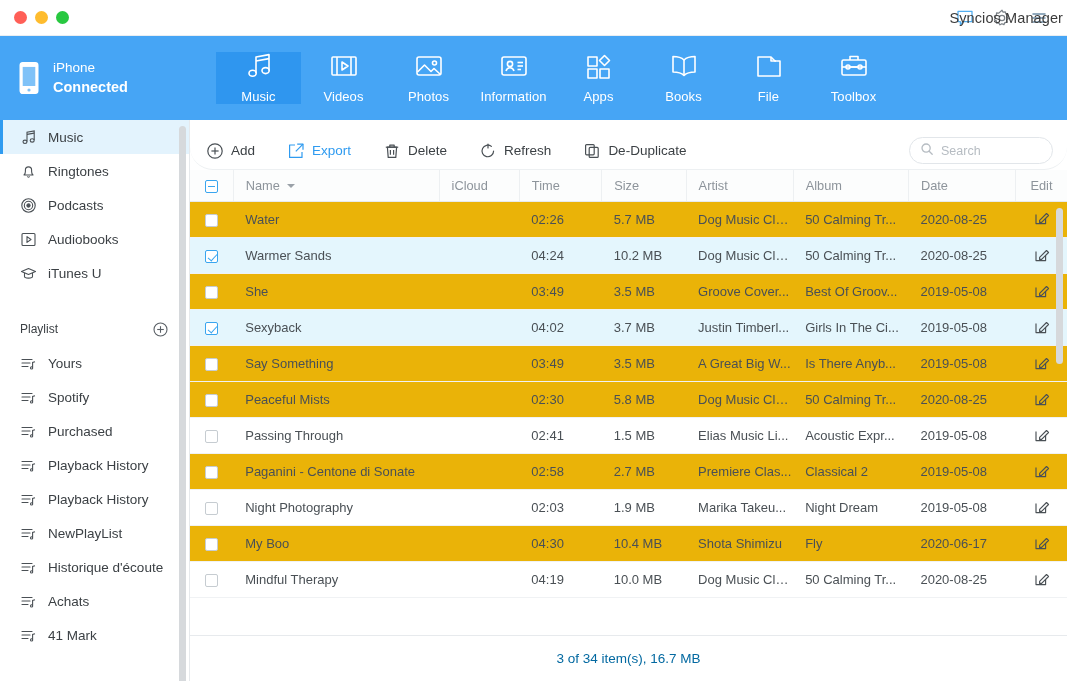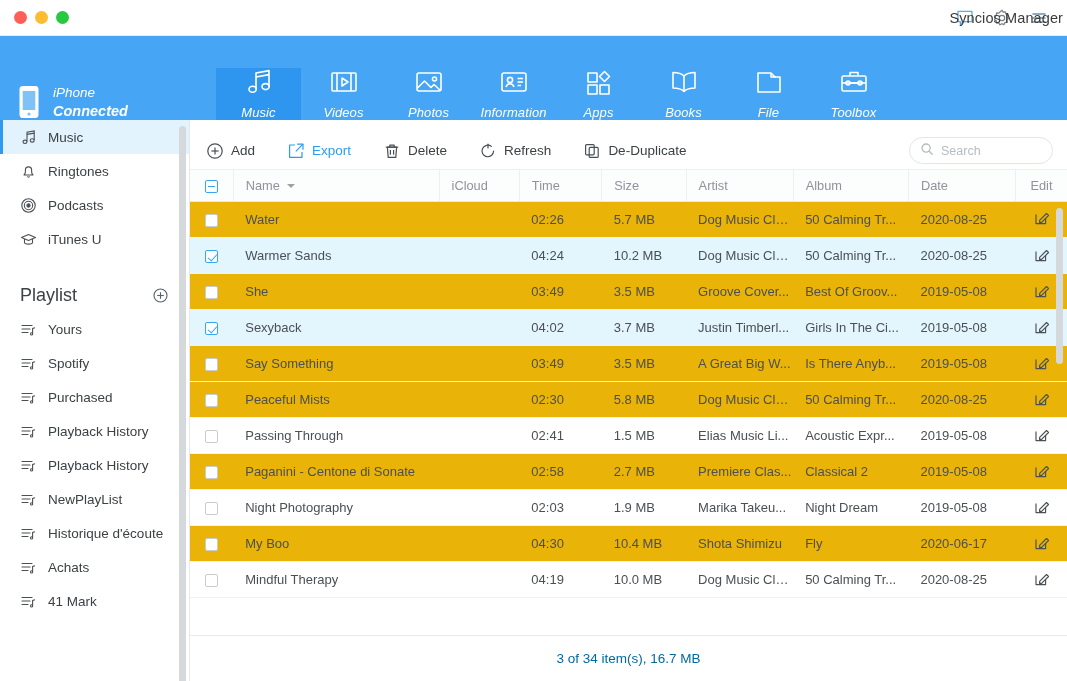--- a/index.html
+++ b/index.html
@@ -37,23 +37,22 @@
   .title-actions {
     margin-left: auto; display: flex; align-items: center;
     gap: 17px; padding-right: 18px;
   }
   .ticon { width: 20px; height: 20px; display: block; cursor: pointer; }
 
   
   .topnav {
     height: 84px; flex: 0 0 84px;
     background: #46a5f5;
-    display: flex; align-items: flex-end;
+    display: flex; align-items: center;
     position: relative;
-    font-style: italic;
   }
   .device-box {
     width: 190px; flex: 0 0 190px;
     display: flex; align-items: center; gap: 13px;
     padding-left: 18px;
     position: relative;
   }
   .device-box::after {
     content: ""; position: absolute; right: 0; top: 22px; bottom: 22px;
     width: 1px; background: rgba(255,255,255,.38);
@@ -94,38 +93,39 @@
   }
   .side-item.active { background: #e3f3fd; }
   .side-item.active::before {
     content: ""; position: absolute; left: 0; top: 0; bottom: 0;
     width: 3px; background: #2f9bf0;
   }
   .side-item .sico { width: 17px; height: 17px; flex: 0 0 17px; display: block; }
   .side-gap { height: 22px; }
   .side-head {
     height: 34px; display: flex; align-items: center;
-    padding: 0 20px 0 20px; font-size: 18px; color: #3c4145;
+    padding: 0 20px 0 20px; font-size: 12px; color: #3c4145;
   }
   .side-head .plus { margin-left: auto; cursor: pointer; width: 17px; height: 17px; }
   .side-scrollbar {
     position: absolute; right: 3px; top: 6px; width: 7px;
     height: 560px; border-radius: 4px; background: #d6d9dc;
     cursor: pointer;
   }
 
   
   .main { flex: 1 1 auto; display: flex; flex-direction: column; min-width: 0; background: #fff; }
 
   .toolbar {
     height: 50px; flex: 0 0 50px;
     display: flex; align-items: center;
     padding: 12px 14px 0 16px; gap: 0;
     border-bottom: 1px solid #edf0f2;
     background: #fff;
+    border-radius: 23px;
   }
   .tbtn {
     display: flex; align-items: center; gap: 7px;
     font-size: 13.5px; color: #3c4145; cursor: pointer;
     padding: 0 16px 0 0; margin-right: 16px;
     white-space: nowrap;
   }
   .tbtn.accent { color: #2f9bf0; }
   .tbtn svg { display: block; }
   .search-wrap {
@@ -389,20 +389,29 @@
           <span class="sico">
             <svg viewBox="0 0 17 17" width="17" height="17" fill="none" stroke="#4a5055" stroke-width="1.1">
               <circle cx="8.5" cy="8.5" r="6.7"></circle>
                 <circle cx="8.5" cy="8.5" r="4.2"></circle>
                 <circle cx="8.5" cy="8.5" r="1.6" fill="#4a5055"></circle>
             </svg>
           </span>
           <span>Podcasts</span>
         </div>
 
+        <div class="side-item">
+          <span class="sico">
+            <svg viewBox="0 0 17 17" width="17" height="17" fill="none" stroke="#4a5055" stroke-width="1.1" stroke-linejoin="round">
+              <rect x="2" y="2.5" width="13" height="12" rx="1"></rect>
+              <path d="M7 5.6v5.8l4-2.9z"></path>
+            </svg>
+          </span>
+          <span>Audiobooks</span>
+        </div>
 
         <div class="side-item">
           <span class="sico">
             <svg viewBox="0 0 17 17" width="17" height="17" fill="none" stroke="#4a5055" stroke-width="1.1" stroke-linejoin="round">
               <path d="M1.5 6.5L8.5 3.5l7 3-7 3z"></path>
               <path d="M4.5 8v3.5c0 .9 1.8 1.6 4 1.6s4-.7 4-1.6V8"></path>
             </svg>
           </span>
           <span>iTunes U</span>
         </div>

